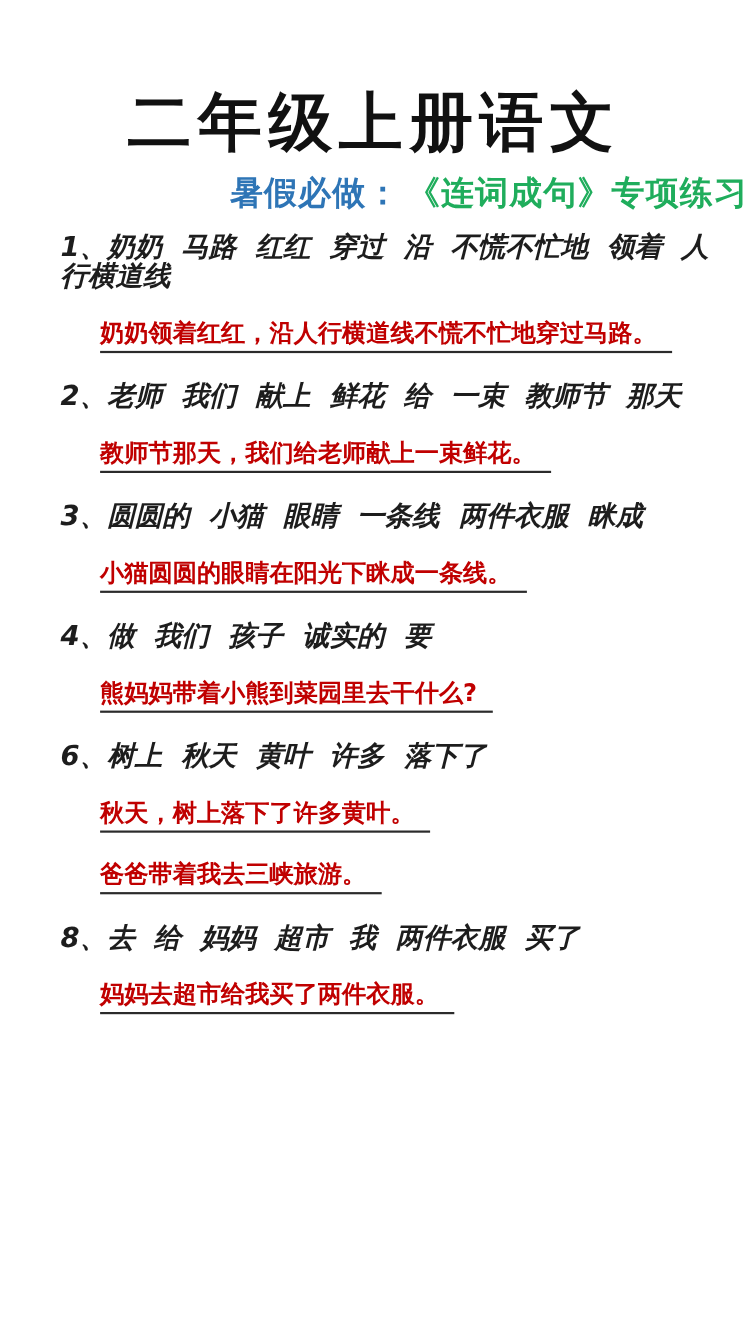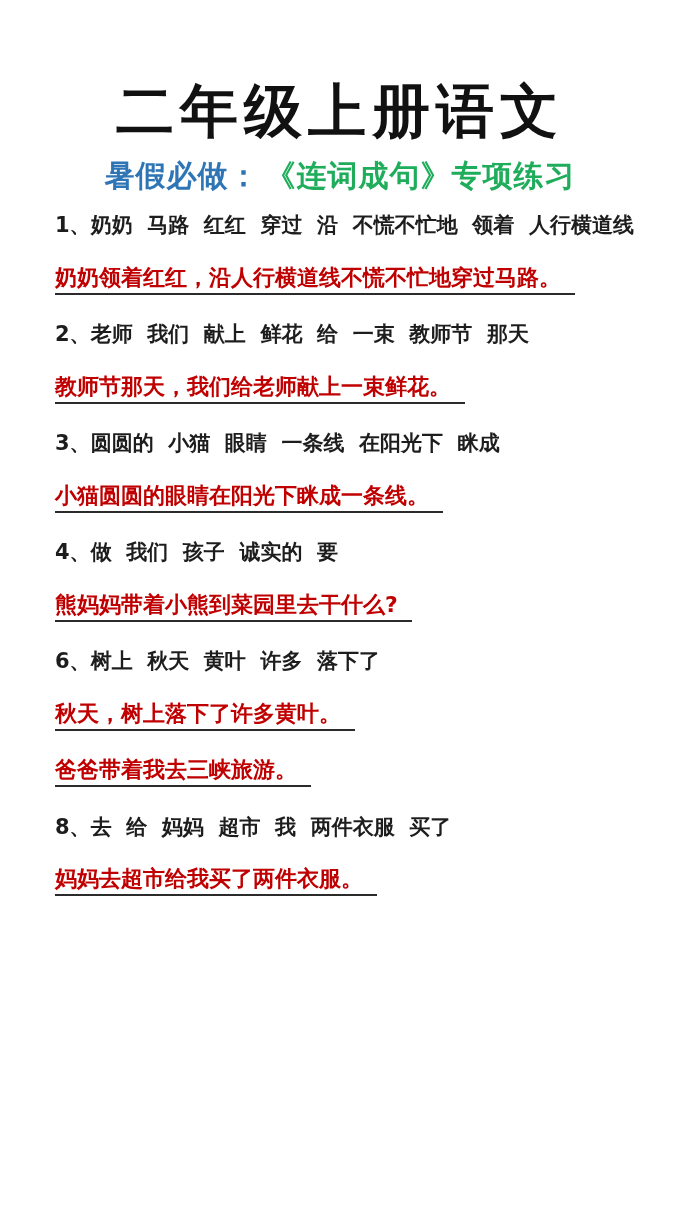--- a/index.html
+++ b/index.html
@@ -16,55 +16,57 @@
     text-align: center;
     font-size: 58px;
     line-height: 66px;
     font-weight: 700;
     letter-spacing: 6px;
     color: #111111;
     white-space: nowrap;
   }
   .subtitle {
     margin: 12px 0 0 0;
-    text-align: center;
+    text-align: right;
     font-size: 30px;
     line-height: 40px;
     font-weight: 700;
     letter-spacing: 1px;
     white-space: nowrap;
   }
   .subtitle .part-blue  { color: var(--subtitle-blue, #2E75B6); }
   .subtitle .part-green { color: var(--subtitle-green, #1FAD5C); margin-left: 6px; }
   .exercises {
     margin-top: 16px;
     padding: 0 25px 0 55px;
   }
   .exercise { margin: 0; }
   .exercise.gap-before { margin-top: 52.5px; }
   p.question {
     margin: 0 0 26.5px 0;
-    font-size: 21px;
+    font-size: 25px;
     line-height: 26px;
     font-weight: 600;
     color: var(--question-color, #1d1d1d);
     white-space: pre-wrap;
+    font-style: italic;
   }
   p.answer {
     margin: 0 0 26.5px 0;
     font-size: 22px;
     line-height: 26px;
     font-weight: 700;
     color: var(--answer-red, #C00000);
     white-space: nowrap;
   }
   p.answer .answer-text {
     display: inline-block;
     padding: 0 14px 2px 0;
     border-bottom: 2px solid var(--underline-color, #2b2b2b);
+    margin-left: 36px;
   }
 </style>
 </head>
 <body>
 
 <div class="page">
   <h1 class="title">二年级上册语文</h1>
   <h2 class="subtitle">
     <span class="part-blue">暑假必做：</span><span class="part-green">《连词成句》专项练习</span>
   </h2>
@@ -73,21 +75,21 @@
     <p class="question"><span class="qnum">1、</span><span class="qwords">奶奶  马路  红红  穿过  沿  不慌不忙地  领着  人行横道线</span></p>
     <p class="answer"><span class="answer-text">奶奶领着红红，沿人行横道线不慌不忙地穿过马路。</span></p>
   </div>
 
   <div class="exercise">
     <p class="question"><span class="qnum">2、</span><span class="qwords">老师  我们  献上  鲜花  给  一束  教师节  那天</span></p>
     <p class="answer"><span class="answer-text">教师节那天，我们给老师献上一束鲜花。</span></p>
   </div>
 
   <div class="exercise">
-    <p class="question"><span class="qnum">3、</span><span class="qwords">圆圆的  小猫  眼睛  一条线  在阳光下  眯成</span></p>
+    <p class="question"><span class="qnum">3、</span><span class="qwords">圆圆的  小猫  眼睛  一条线  两件衣服  眯成</span></p>
     <p class="answer"><span class="answer-text">小猫圆圆的眼睛在阳光下眯成一条线。</span></p>
   </div>
 
   <div class="exercise">
     <p class="question"><span class="qnum">4、</span><span class="qwords">做  我们  孩子  诚实的  要</span></p>
   </div>
 
   <div class="exercise">
     <p class="answer"><span class="answer-text">熊妈妈带着小熊到菜园里去干什么?</span></p>
   </div>

